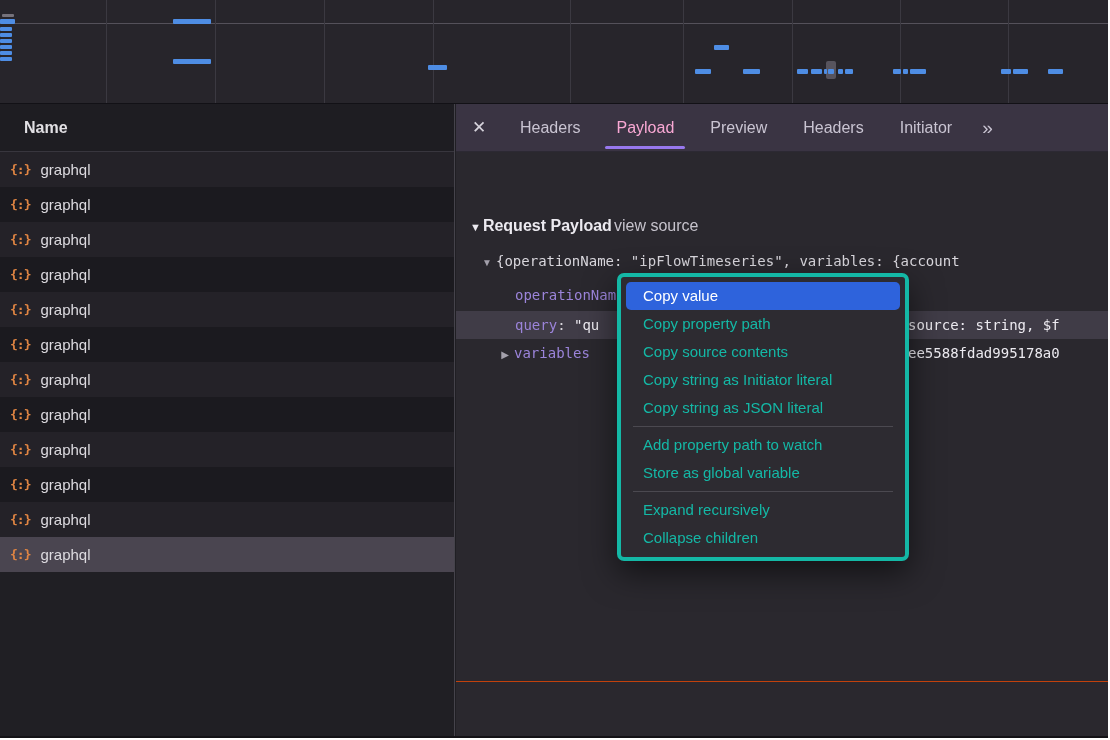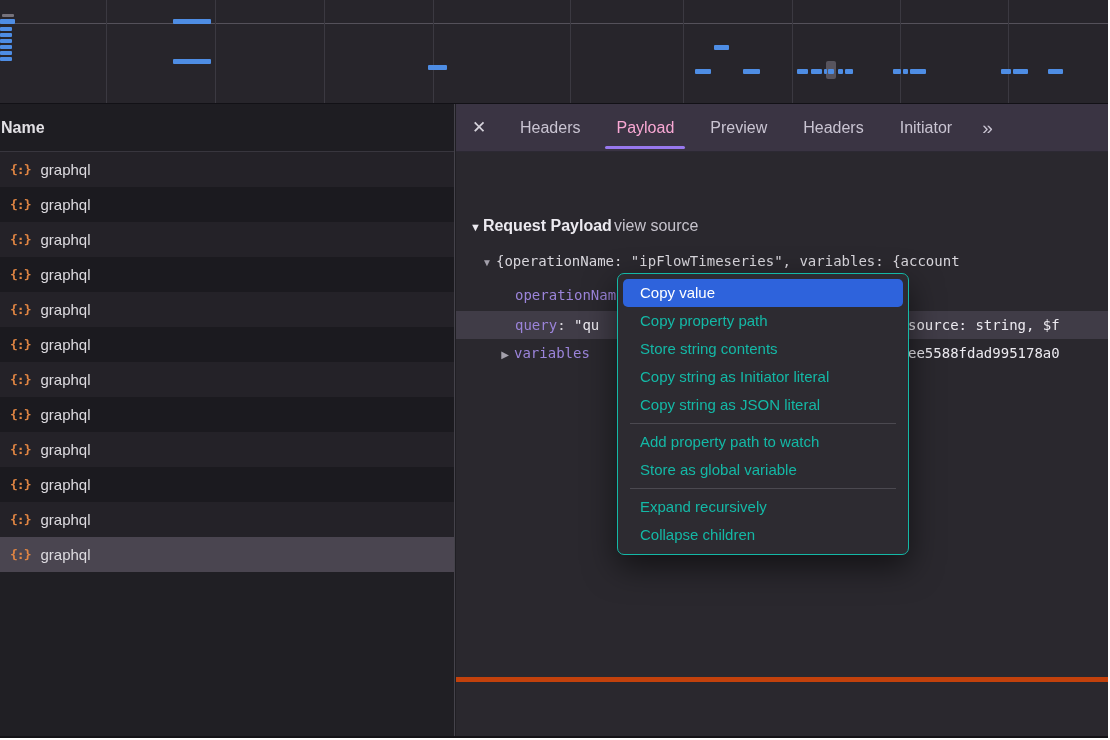--- a/index.html
+++ b/index.html
@@ -8,55 +8,55 @@
 
   
   .overview{position:absolute;top:0;left:0;width:1108px;height:103px;background:#27252b;border-bottom:1px solid #121116;}
   .gridline{position:absolute;top:0;width:1px;height:103px;background:#3b3941;}
   .overview-hline{position:absolute;left:0;top:23px;width:1108px;height:1px;background:#54515a;}
   .ov-bar{position:absolute;border-radius:1px;}
   .ov-marker{position:absolute;background:#57545e;border-radius:2px;}
 
   
   .left-panel{position:absolute;top:104px;left:0;width:455px;height:632px;background:#201f24;border-right:1px solid #45434b;box-sizing:border-box;}
-  .list-header{position:absolute;top:0;left:0;width:100%;height:48px;background:#1e1d22;border-bottom:1px solid #38363e;box-sizing:border-box;color:#e2e0e4;font-size:16px;font-weight:700;line-height:48px;padding-left:1px;}
+  .list-header{position:absolute;top:0;left:0;width:100%;height:48px;background:#1e1d22;border-bottom:1px solid #38363e;box-sizing:border-box;color:#e2e0e4;font-size:16px;font-weight:700;line-height:48px;padding-left:24px;}
   .rows{position:absolute;top:48px;left:0;width:100%;}
   .req-row{height:35px;display:flex;align-items:center;padding-left:10px;color:#dddbe0;font-size:15px;}
   .req-row.odd{background:#242228;}
   .req-row.even{background:#1b1a1f;}
   .req-row.selected{background:#4a4550;}
   .json-icon{color:#e08543;font-family:"DejaVu Sans Mono",monospace;font-weight:700;font-size:13px;margin-right:10px;letter-spacing:-1px;}
 
   
   .right-panel{position:absolute;top:104px;left:456px;width:652px;height:632px;background:#2a282e;}
   .tabbar{position:absolute;top:0;left:0;width:100%;height:48px;background:#3a3443;display:flex;align-items:stretch;border-bottom:1px solid #2c2933;box-sizing:border-box;}
   .tab-close{width:46px;display:flex;align-items:center;justify-content:center;color:#d6d3dc;font-size:17px;cursor:default;}
   .tab{display:flex;align-items:center;padding:0 7px;margin:0 11px;color:#c9c4d2;font-size:16px;position:relative;}
   .tab.selected{color:#f9a8d4;}
   .tab.selected::after{content:"";position:absolute;left:-4px;right:-4px;bottom:2px;height:3px;background:#9878ee;border-radius:2px;}
   .tab-overflow{margin-left:4px;display:flex;align-items:center;color:#c9c4d2;font-size:19px;letter-spacing:-2px;padding:0 8px;}
 
-  .payload-area{position:absolute;top:48px;left:0;width:100%;height:530px;border-bottom:5px solid #c2410c;box-sizing:border-box;overflow:hidden;}
+  .payload-area{position:absolute;top:48px;left:0;width:100%;height:530px;border-bottom:1px solid #c2410c;box-sizing:border-box;overflow:hidden;}
   .section-title{position:absolute;top:60px;left:14px;height:28px;line-height:28px;color:#eceaf0;font-size:16px;font-weight:700;}
   .section-title .tri{font-size:11px;margin-right:2px;color:#eceaf0;font-weight:400;}
   .view-source{position:absolute;top:60px;left:158px;height:28px;line-height:28px;color:#c6c3cc;font-size:16px;}
 
   .tree-line{position:absolute;left:0;width:652px;height:28px;line-height:28px;font-family:"DejaVu Sans Mono",monospace;font-size:14px;color:#d9d7dd;white-space:nowrap;overflow:hidden;}
   .tree-line .tri{font-family:"Liberation Sans",sans-serif;font-size:10px;color:#a3a0ab;display:inline-block;width:18px;text-align:center;}
   .k{color:#9b84da;}
   .s-cyan{color:#58b2e3;}
   .s-white{color:#eceaf0;}
   .frag-right{position:absolute;left:452px;top:0;}
   .line-preview{top:95px;padding-left:22px;}
   .line-op{top:129px;padding-left:59px;}
   .line-query{top:159px;padding-left:59px;background:#403c47;}
   .line-vars{top:187px;padding-left:40px;}
 
   
-  .ctx-menu{position:absolute;left:617px;top:273px;width:292px;background:#2d2b31;border:1px solid #14b8a6;border-radius:7px;box-shadow:0 12px 32px rgba(0,0,0,0.55);padding:5px 0;box-sizing:border-box;z-index:50;}
+  .ctx-menu{position:absolute;left:617px;top:273px;width:292px;background:#2d2b31;border:4px solid #14b8a6;border-radius:7px;box-shadow:0 12px 32px rgba(0,0,0,0.55);padding:5px 0;box-sizing:border-box;z-index:50;}
   .ctx-item{height:28px;line-height:28px;margin:0 5px;padding:0 17px;color:#14b8a6;font-size:15px;border-radius:5px;white-space:nowrap;}
   .ctx-item.highlighted{background:#2e63dc;color:#ffffff;}
   .ctx-sep{height:1px;background:#4b4950;margin:4px 12px;}
 </style>
 </head>
 <body>
 
 <div class="app">
 
   <div class="overview">
@@ -190,21 +190,21 @@
       <div class="tree-line line-vars">
         <span class="tri">▶</span><span class="k">variables</span>
         <span class="frag-right s-white">ee5588fdad995178a0</span>
       </div>
     </div>
   </div>
 
   <div class="ctx-menu" id="ctx-menu">
       <div class="ctx-item highlighted">Copy value</div>
       <div class="ctx-item">Copy property path</div>
-      <div class="ctx-item">Store string contents</div>
+      <div class="ctx-item">Copy source contents</div>
       <div class="ctx-item">Copy string as Initiator literal</div>
       <div class="ctx-item">Copy string as JSON literal</div>
       <div class="ctx-sep"></div>
       <div class="ctx-item">Add property path to watch</div>
       <div class="ctx-item">Store as global variable</div>
       <div class="ctx-sep"></div>
       <div class="ctx-item">Expand recursively</div>
       <div class="ctx-item">Collapse children</div>
     </div>
 

